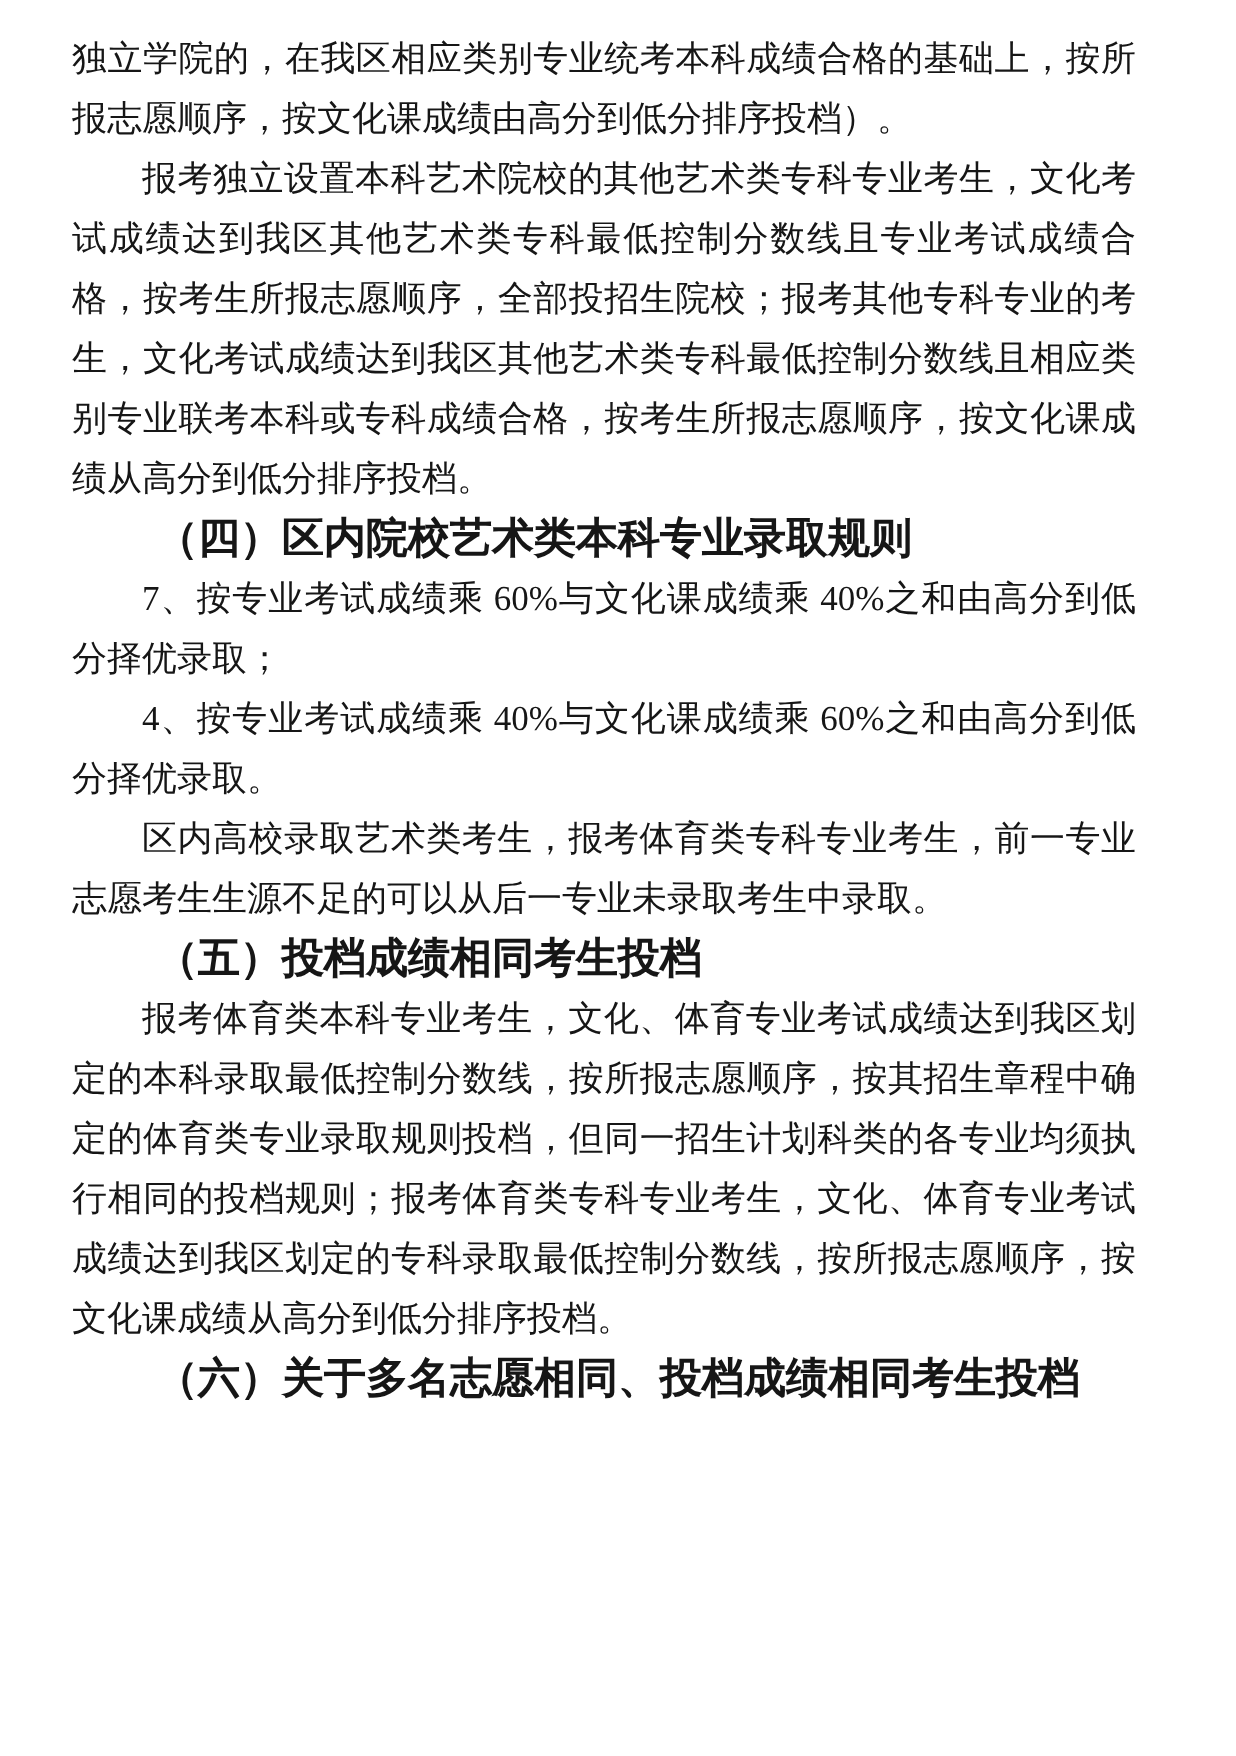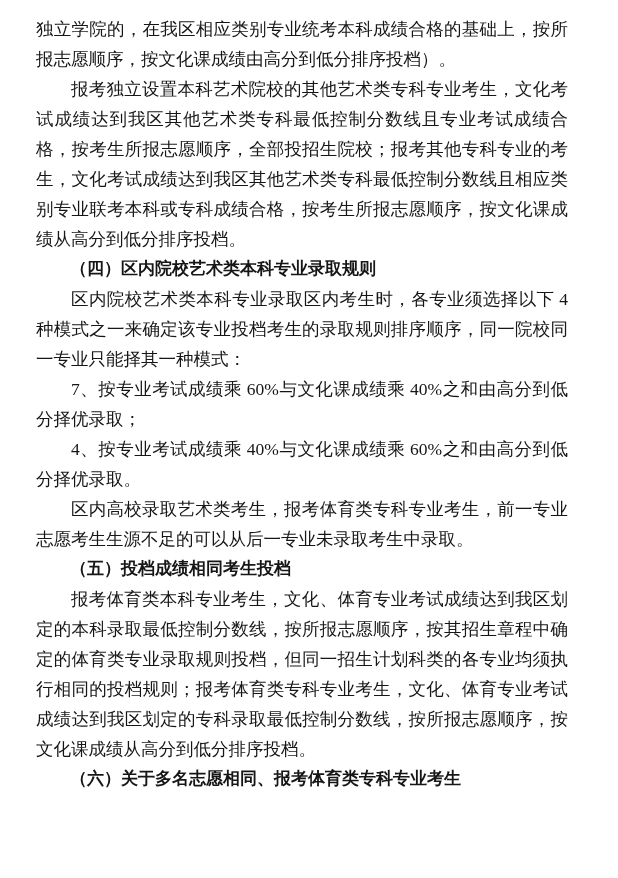--- a/index.html
+++ b/index.html
@@ -24,47 +24,46 @@
     margin: 0;
     text-indent: 2em;
     text-align: justify;
     word-break: break-all;
   }
   .para.cont {
     text-indent: 0;
   }
   .heading {
     margin: 0;
-    font-size: 17px;
+    font-size: 21px;
     font-weight: bold;
     text-indent: 2em;
     text-align: left;
     line-height: 30px;
   }
 </style>
 </head>
 <body>
 
 <div class="page">
 
   <p class="para cont">独立学院的，在我区相应类别专业统考本科成绩合格的基础上，按所报志愿顺序，按文化课成绩由高分到低分排序投档）。</p>
 
   <p class="para">报考独立设置本科艺术院校的其他艺术类专科专业考生，文化考试成绩达到我区其他艺术类专科最低控制分数线且专业考试成绩合格，按考生所报志愿顺序，全部投招生院校；报考其他专科专业的考生，文化考试成绩达到我区其他艺术类专科最低控制分数线且相应类别专业联考本科或专科成绩合格，按考生所报志愿顺序，按文化课成绩从高分到低分排序投档。</p>
 
   <h3 class="heading">（四）区内院校艺术类本科专业录取规则</h3>
 
-  <p class="para">区内院校艺术类本科专业录取区内考生时，各专业须选择以下 4 种模式之一来确定该专业投档考生的录取规则排序顺序，同一院校同一专业只能择其一种模式：</p>
 
 
 
   <p class="para">7、按专业考试成绩乘 60%与文化课成绩乘 40%之和由高分到低分择优录取；</p>
 
   <p class="para">4、按专业考试成绩乘 40%与文化课成绩乘 60%之和由高分到低分择优录取。</p>
 
   <p class="para">区内高校录取艺术类考生，报考体育类专科专业考生，前一专业志愿考生生源不足的可以从后一专业未录取考生中录取。</p>
 
   <h3 class="heading">（五）投档成绩相同考生投档</h3>
 
   <p class="para">报考体育类本科专业考生，文化、体育专业考试成绩达到我区划定的本科录取最低控制分数线，按所报志愿顺序，按其招生章程中确定的体育类专业录取规则投档，但同一招生计划科类的各专业均须执行相同的投档规则；报考体育类专科专业考生，文化、体育专业考试成绩达到我区划定的专科录取最低控制分数线，按所报志愿顺序，按文化课成绩从高分到低分排序投档。</p>
 
-  <h3 class="heading">（六）关于多名志愿相同、报考体育类专科专业考生</h3>
+  <h3 class="heading">（六）关于多名志愿相同、投档成绩相同考生投档</h3>
 
 </div>
 
 </body></html>

